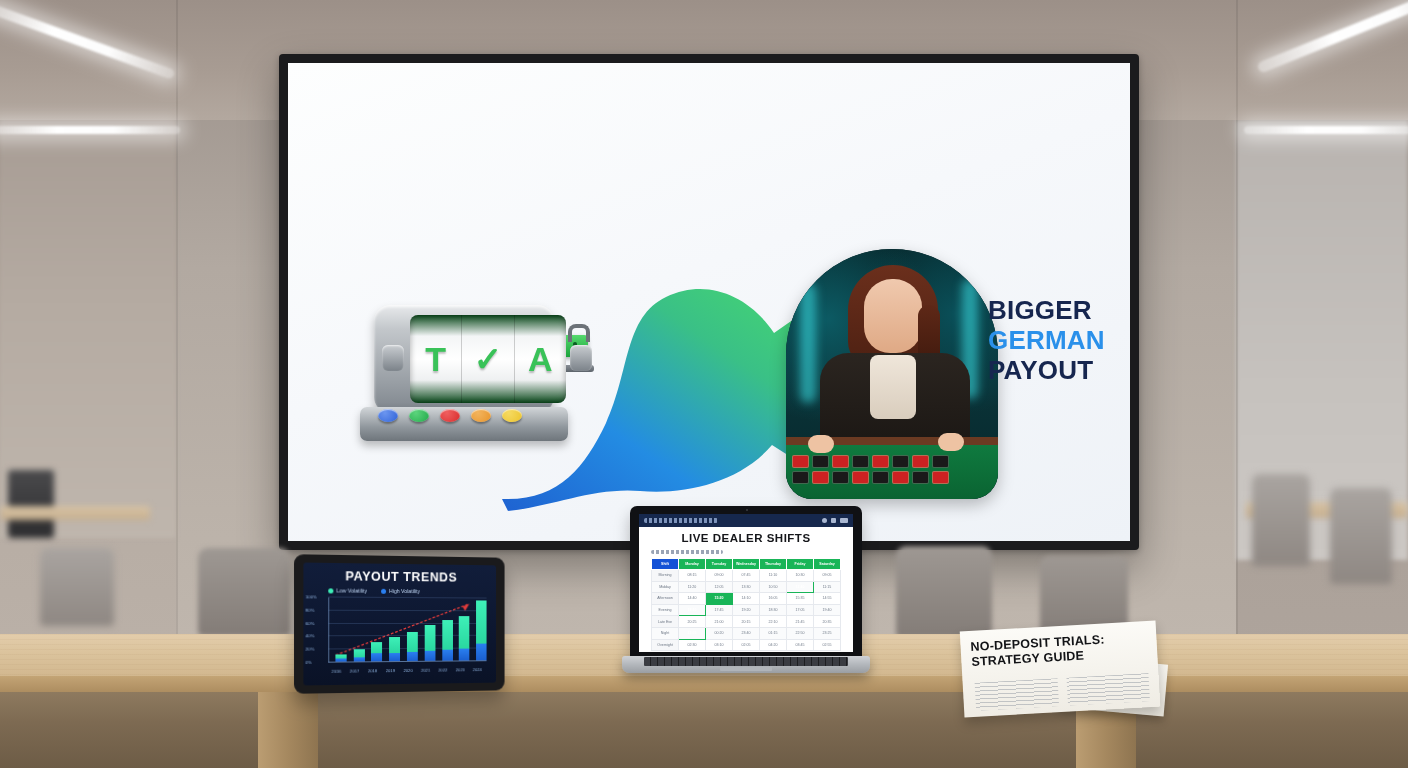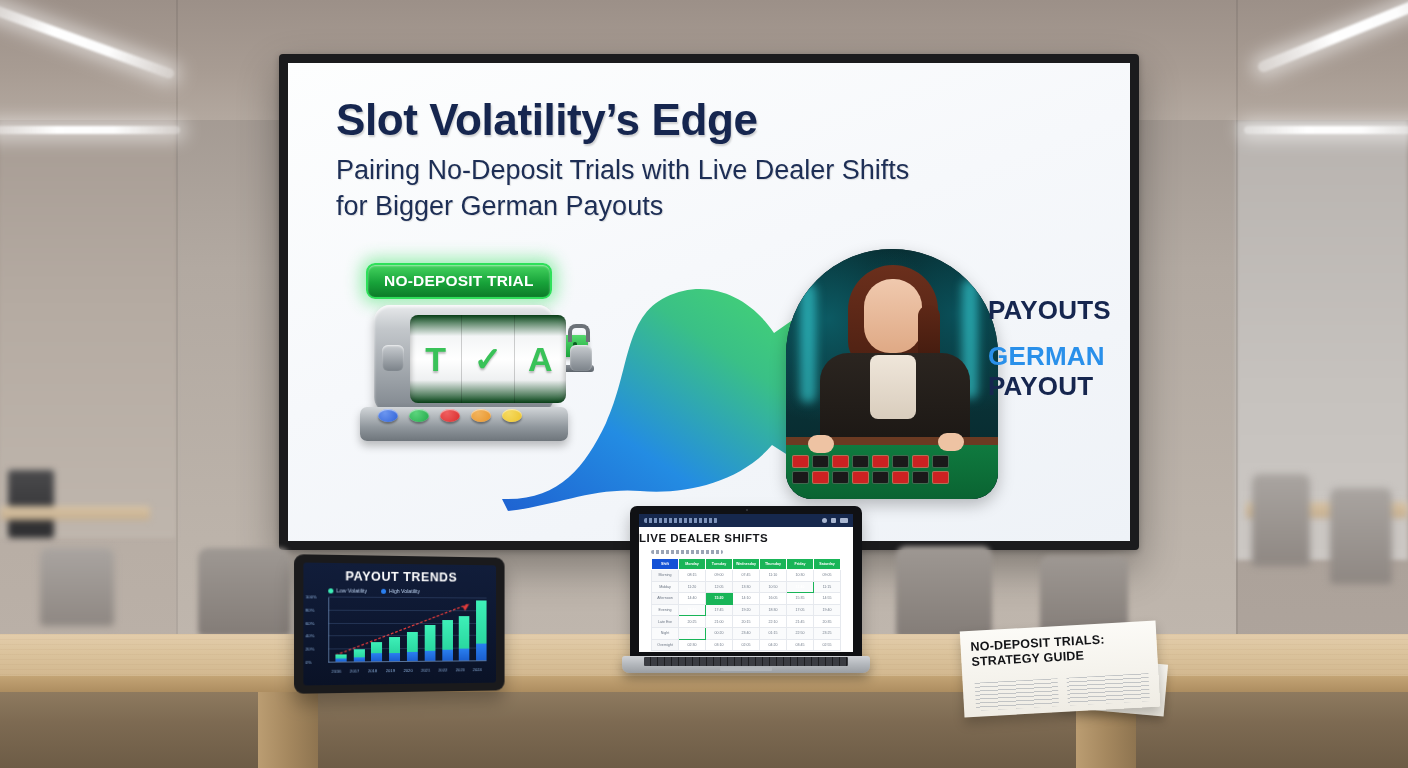--- a/index.html
+++ b/index.html
@@ -117,21 +117,21 @@
     background:linear-gradient(180deg,#efe6da,#d9cdbd);}
   .d-table{position:absolute;left:-6px;top:196px;width:226px;height:58px;
     background:linear-gradient(180deg,#0f7a3f 0%,#0a6231 100%);}
   .d-felt-cell{position:absolute;width:15px;height:11px;border-radius:2px;border:1px solid rgba(140,255,180,.35);}
   .d-rail{position:absolute;left:-6px;top:188px;width:226px;height:9px;background:#6b3a22;}
   .d-hand{position:absolute;width:26px;height:18px;border-radius:9px;background:#eec3a3;}
 
   
   .bgp{position:absolute;left:700px;top:52px;font-weight:bold;font-size:26px;line-height:1.16;letter-spacing:.2px;}
   .bgp div{color:#16264f;}
-  .bgp .blue{color:#2a90ea;margin-top:16px;}
+  .bgp .blue{color:#2a90ea;}
 
   
   .table-top{position:absolute;left:0;top:634px;width:1408px;height:42px;
     background:linear-gradient(180deg,#e3cdab 0%,#dcc49e 40%,#d2b88f 100%);}
   .table-grain{position:absolute;inset:0;opacity:.35;
     background:repeating-linear-gradient(180deg,rgba(150,110,70,.18) 0 1px,transparent 1px 5px);}
   .table-edge{position:absolute;left:0;top:676px;width:1408px;height:16px;
     background:linear-gradient(180deg,#c3a475,#ad8d60);}
   .table-under{position:absolute;left:0;top:692px;width:1408px;height:76px;
     background:linear-gradient(180deg,#8e7a5f 0%,#7d6a52 40%,#6d5c46 100%);}
@@ -171,21 +171,21 @@
   .lt-lid{position:absolute;left:8px;top:0;width:232px;height:152px;background:#101114;
     border-radius:7px 7px 2px 2px;box-shadow:0 8px 16px rgba(0,0,0,.26);}
   .lt-screen{position:absolute;left:9px;top:8px;right:9px;bottom:6px;background:#fff;overflow:hidden;}
   .lt-cam{position:absolute;left:50%;top:3px;width:2px;height:2px;border-radius:50%;background:#3a3d42;}
   .browser-bar{position:absolute;left:0;top:0;width:100%;height:13px;background:#16284d;
     display:flex;align-items:center;justify-content:space-between;padding:0 5px;box-sizing:border-box;}
   .url-pill{width:74px;height:5px;border-radius:2px;
     background:repeating-linear-gradient(90deg,#8fa6cd 0 3px,#16284d 3px 5px);opacity:.85;}
   .bb-icons{display:flex;gap:4px;align-items:center;}
   .bb-ico{width:5px;height:5px;border-radius:1px;background:#b9c7e0;opacity:.9;}
-  .page-title{position:absolute;left:0;right:0;top:18px;text-align:left;color:#15161a;
+  .page-title{position:absolute;left:0;right:0;top:18px;text-align:center;color:#15161a;
     font-weight:bold;font-size:11.5px;letter-spacing:.5px;}
   .sub-pill{position:absolute;left:12px;top:36px;width:72px;height:4px;border-radius:2px;
     background:repeating-linear-gradient(90deg,#9aa4b5 0 3px,transparent 3px 5px);}
   .grid-tbl{position:absolute;left:12px;top:44px;right:12px;border-collapse:collapse;
     table-layout:fixed;width:calc(100% - 24px);font-size:3.6px;}
   .grid-tbl th{height:8px;color:#fff;font-weight:bold;border:1px solid #fff;}
   .grid-tbl th.k{background:#1452d6;}
   .grid-tbl th.g{background:#19b558;}
   .grid-tbl td{height:8.6px;border:1px solid #e6e9ee;text-align:center;color:#707a88;background:#fff;}
   .grid-tbl tr:nth-child(even) td{background:#fafbfc;}
@@ -236,43 +236,37 @@
     <div class="bg-desk" style="left:0px;top:506px;width:150px;height:14px;"></div>
     <div class="bg-chair" style="left:40px;top:548px;width:74px;height:78px;"></div>
     <div class="bg-desk" style="left:1246px;top:502px;width:162px;height:16px;"></div>
     <div class="bg-chair" style="left:1252px;top:474px;width:58px;height:92px;"></div>
     <div class="bg-chair" style="left:1330px;top:488px;width:62px;height:96px;"></div>
   </div>
 
   <div class="tv">
     <div class="tv-inner">
 
-      <div class="slide-title">Slot Volatility’s Edge</div>
-      <div class="slide-sub">
-        <div>Pairing No-Deposit Trials with Live Dealer Shifts</div>
-        <div>for Bigger German Payouts</div>
-      </div>
 
       <div class="info">
 
         <svg class="ribbon" viewBox="0 0 420 250">
           <defs>
             <linearGradient id="rg" x1="0" y1="1" x2="1" y2="0">
               <stop offset="0%" stop-color="#1a5fd0"></stop>
               <stop offset="35%" stop-color="#1f8ae2"></stop>
               <stop offset="70%" stop-color="#36bf84"></stop>
               <stop offset="100%" stop-color="#44d96b"></stop>
             </linearGradient>
           </defs>
           <path d="M4,236 C60,238 86,206 108,160 C132,108 126,54 168,34
                    C210,14 252,34 276,70 L296,56 L296,92 L330,126 L296,160 L296,196 L274,182
                    C242,220 186,232 142,228 C96,224 52,244 10,248 Z" fill="url(#rg)" opacity="0.98"></path>
         </svg>
 
-        <div class="badge">NO-DEPOSIT TRIAL</div>
 
         <div class="slot">
           <div class="lock-stem"></div>
           <div class="lock"></div>
           <div class="slot-body">
             <div class="knob l"></div>
             <div class="knob r"></div>
             <div class="slot-window">
               <div class="reel">T</div>
               <div class="reel">✓</div>
@@ -316,21 +310,21 @@
             <div class="d-felt-cell" style="left:92px;top:26px;background:#1a1a1a"></div>
             <div class="d-felt-cell" style="left:112px;top:26px;background:#c22"></div>
             <div class="d-felt-cell" style="left:132px;top:26px;background:#1a1a1a"></div>
             <div class="d-felt-cell" style="left:152px;top:26px;background:#c22"></div>
           </div>
           <div class="d-hand" style="left:22px;top:186px;"></div>
           <div class="d-hand" style="left:152px;top:184px;"></div>
         </div>
 
         <div class="bgp">
-          <div>PAYOUTS</div>
+          <div>BIGGER</div>
           <div class="blue">GERMAN</div>
           <div>PAYOUT</div>
         </div>
 
       </div>
     </div>
   </div>
 
   <div class="chair" style="left:198px;top:548px;width:92px;height:88px;"></div>
   <div class="chair" style="left:896px;top:546px;width:96px;height:92px;"></div>

